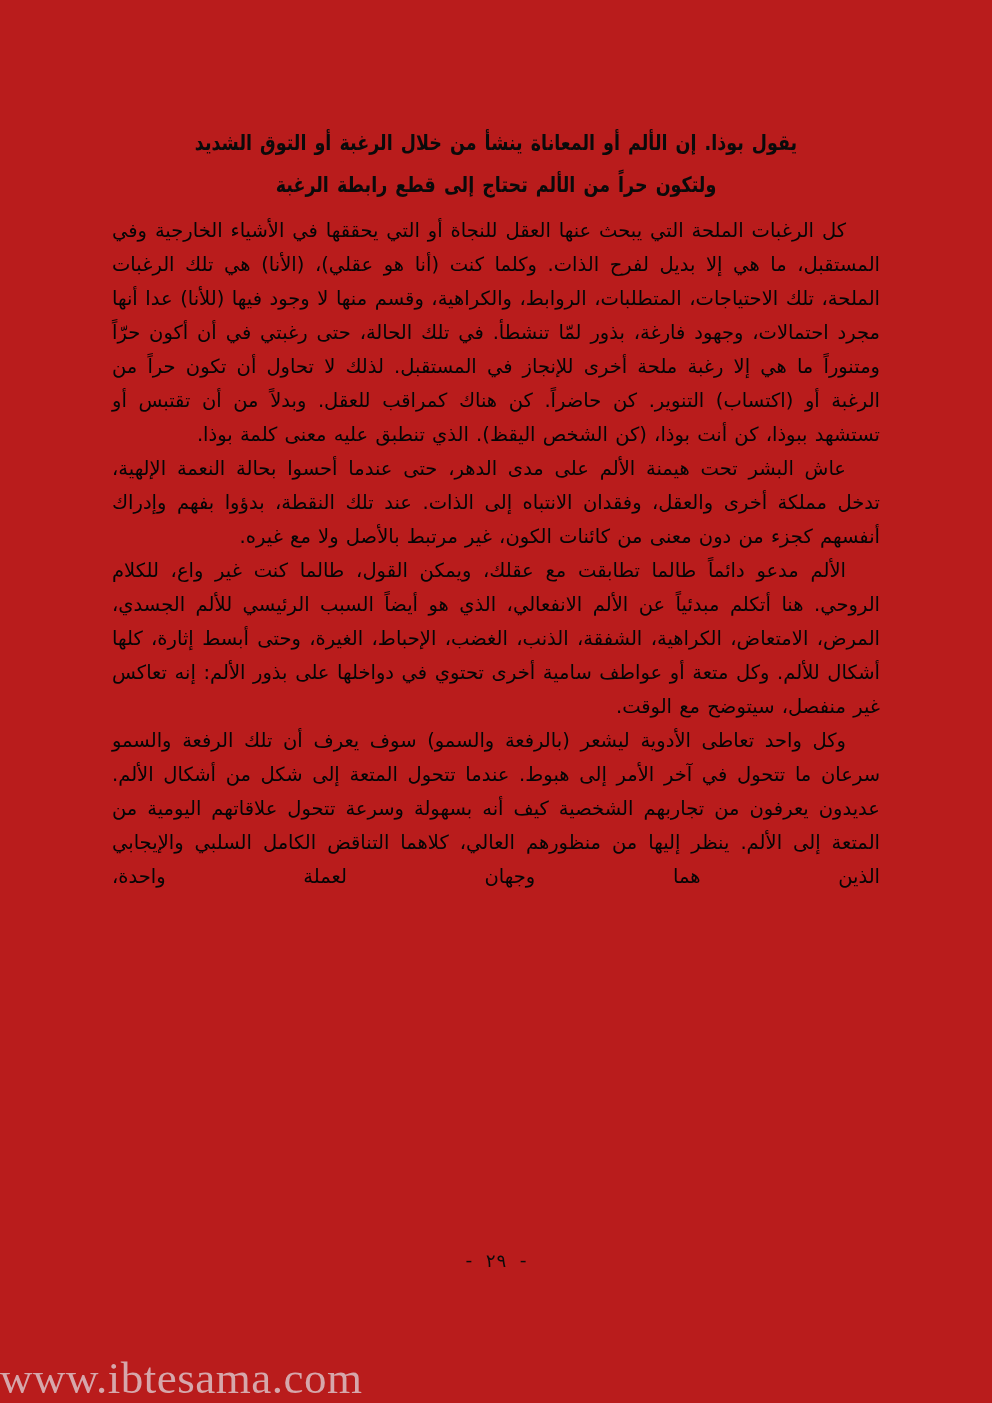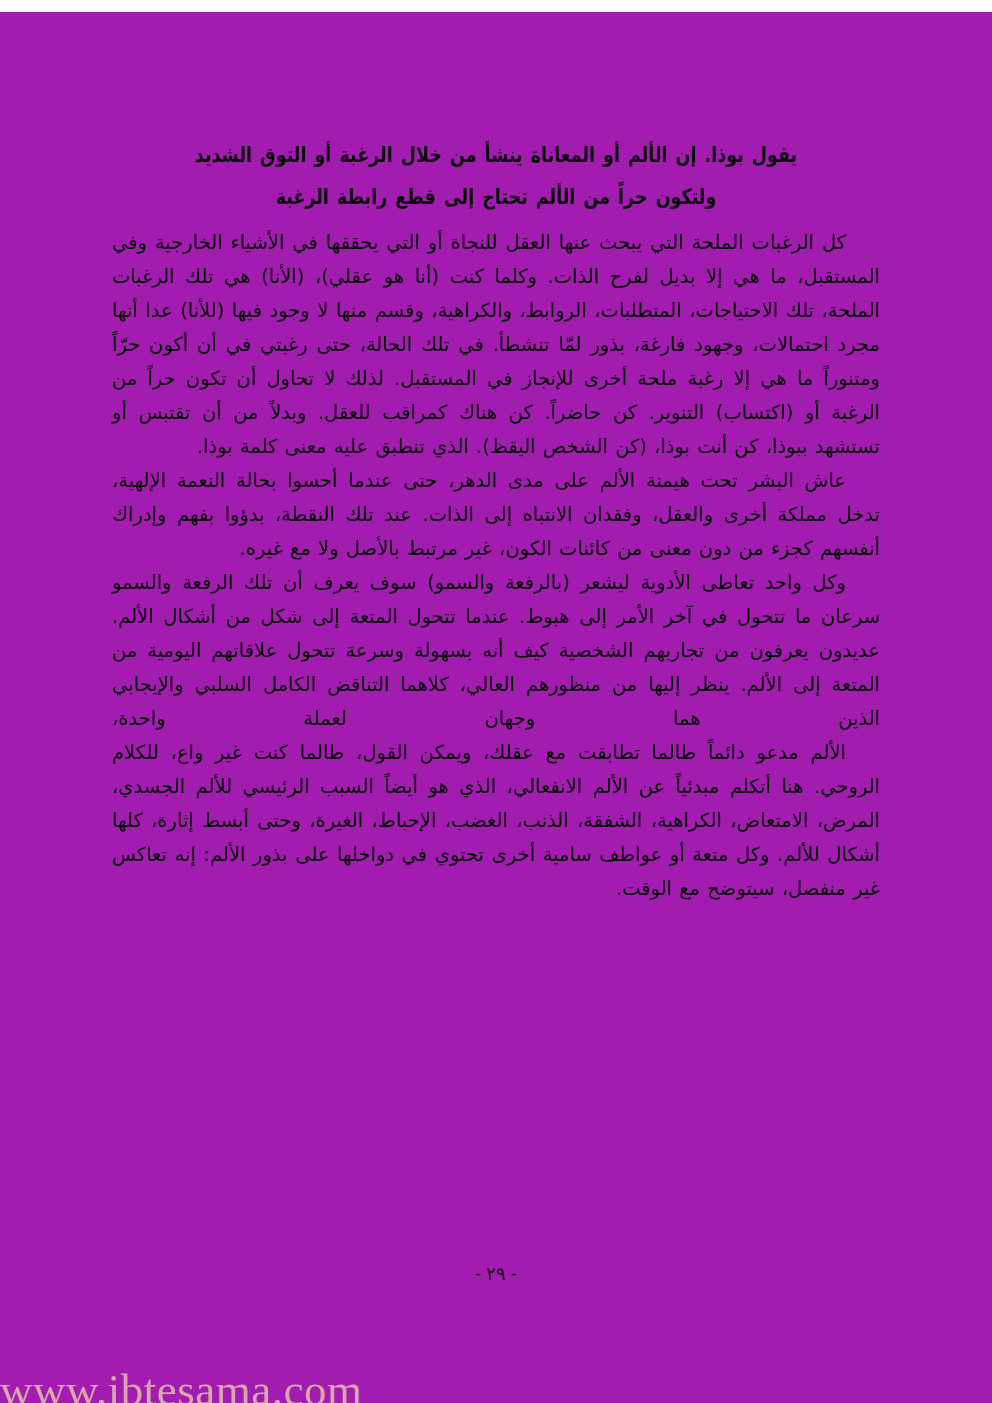--- a/index.html
+++ b/index.html
@@ -13,22 +13,21 @@
     height: 1403px;
     overflow: hidden;
     font-family: "DejaVu Sans", sans-serif;
     color: #000000;
     position: relative;
   }
 
   .page {
     position: absolute;
     inset: 0;
-    background: #a21caf;
-    margin-top: 12px;
+    background: #b91c1c;
   }
 
   
   .epigraph {
     position: absolute;
     top: 124px;
     left: 0;
     right: 0;
     text-align: center;
     direction: rtl;
@@ -80,21 +79,21 @@
   .para.p3 { }
   .para.p4 { text-align-last: justify; }
 
   
   .folio {
     position: absolute;
     top: 1250px;
     left: 0;
     right: 0;
     text-align: center;
-    font-family: Liberation Sans, sans-serif;
+    font-family: Liberation Mono, monospace;
     font-size: 18px;
     line-height: 24px;
     letter-spacing: 2px;
     color: #0a0a0a;
     direction: rtl;
   }
 
   
   .watermark {
     position: absolute;
@@ -130,22 +129,22 @@
   <div class="paper-tone"></div>
 
   <div class="epigraph">
     <span class="line l1">يقول بوذا. إن الألم أو المعاناة ينشأ من خلال الرغبة أو التوق الشديد</span>
     <span class="line l2">ولتكون حراً من الألم تحتاج إلى قطع رابطة الرغبة</span>
   </div>
 
   <div class="body-col">
     <p class="para p1">كل الرغبات الملحة التي يبحث عنها العقل للنجاة أو التي يحققها في الأشياء الخارجية وفي المستقبل، ما هي إلا بديل لفرح الذات. وكلما كنت (أنا هو عقلي)، (الأنا) هي تلك الرغبات الملحة، تلك الاحتياجات، المتطلبات، الروابط، والكراهية، وقسم منها لا وجود فيها (للأنا) عدا أنها مجرد احتمالات، وجهود فارغة، بذور لمّا تنشطأ. في تلك الحالة، حتى رغبتي في أن أكون حرّاً ومتنوراً ما هي إلا رغبة ملحة أخرى للإنجاز في المستقبل. لذلك لا تحاول أن تكون حراً من الرغبة أو (اكتساب) التنوير. كن حاضراً. كن هناك كمراقب للعقل. وبدلاً من أن تقتبس أو تستشهد ببوذا، كن أنت بوذا، (كن الشخص اليقظ). الذي تنطبق عليه معنى كلمة بوذا.</p>
     <p class="para p2">عاش البشر تحت هيمنة الألم على مدى الدهر، حتى عندما أحسوا بحالة النعمة الإلهية، تدخل مملكة أخرى والعقل، وفقدان الانتباه إلى الذات. عند تلك النقطة، بدؤوا بفهم وإدراك أنفسهم كجزء من دون معنى من كائنات الكون، غير مرتبط بالأصل ولا مع غيره.</p>
+    <p class="para p3">الألم مدعو دائماً طالما تطابقت مع عقلك، ويمكن القول، طالما كنت غير واع، للكلام الروحي. هنا أتكلم مبدئياً عن الألم الانفعالي، الذي هو أيضاً السبب الرئيسي للألم الجسدي، المرض، الامتعاض، الكراهية، الشفقة، الذنب، الغضب، الإحباط، الغيرة، وحتى أبسط إثارة، كلها أشكال للألم. وكل متعة أو عواطف سامية أخرى تحتوي في دواخلها على بذور الألم: إنه تعاكس غير منفصل، سيتوضح مع الوقت.</p>
     <p class="para p4">وكل واحد تعاطى الأدوية ليشعر (بالرفعة والسمو) سوف يعرف أن تلك الرفعة والسمو سرعان ما تتحول في آخر الأمر إلى هبوط. عندما تتحول المتعة إلى شكل من أشكال الألم. عديدون يعرفون من تجاربهم الشخصية كيف أنه بسهولة وسرعة تتحول علاقاتهم اليومية من المتعة إلى الألم. ينظر إليها من منظورهم العالي، كلاهما التناقض الكامل السلبي والإيجابي الذين هما وجهان لعملة واحدة،</p>
-    <p class="para p3">الألم مدعو دائماً طالما تطابقت مع عقلك، ويمكن القول، طالما كنت غير واع، للكلام الروحي. هنا أتكلم مبدئياً عن الألم الانفعالي، الذي هو أيضاً السبب الرئيسي للألم الجسدي، المرض، الامتعاض، الكراهية، الشفقة، الذنب، الغضب، الإحباط، الغيرة، وحتى أبسط إثارة، كلها أشكال للألم. وكل متعة أو عواطف سامية أخرى تحتوي في دواخلها على بذور الألم: إنه تعاكس غير منفصل، سيتوضح مع الوقت.</p>
   </div>
 
   <div class="folio">- ٢٩ -</div>
 
   <div class="watermark">
     <span class="wm-text">www.ibtesama.com</span>
   </div>
 
 </div>
 

